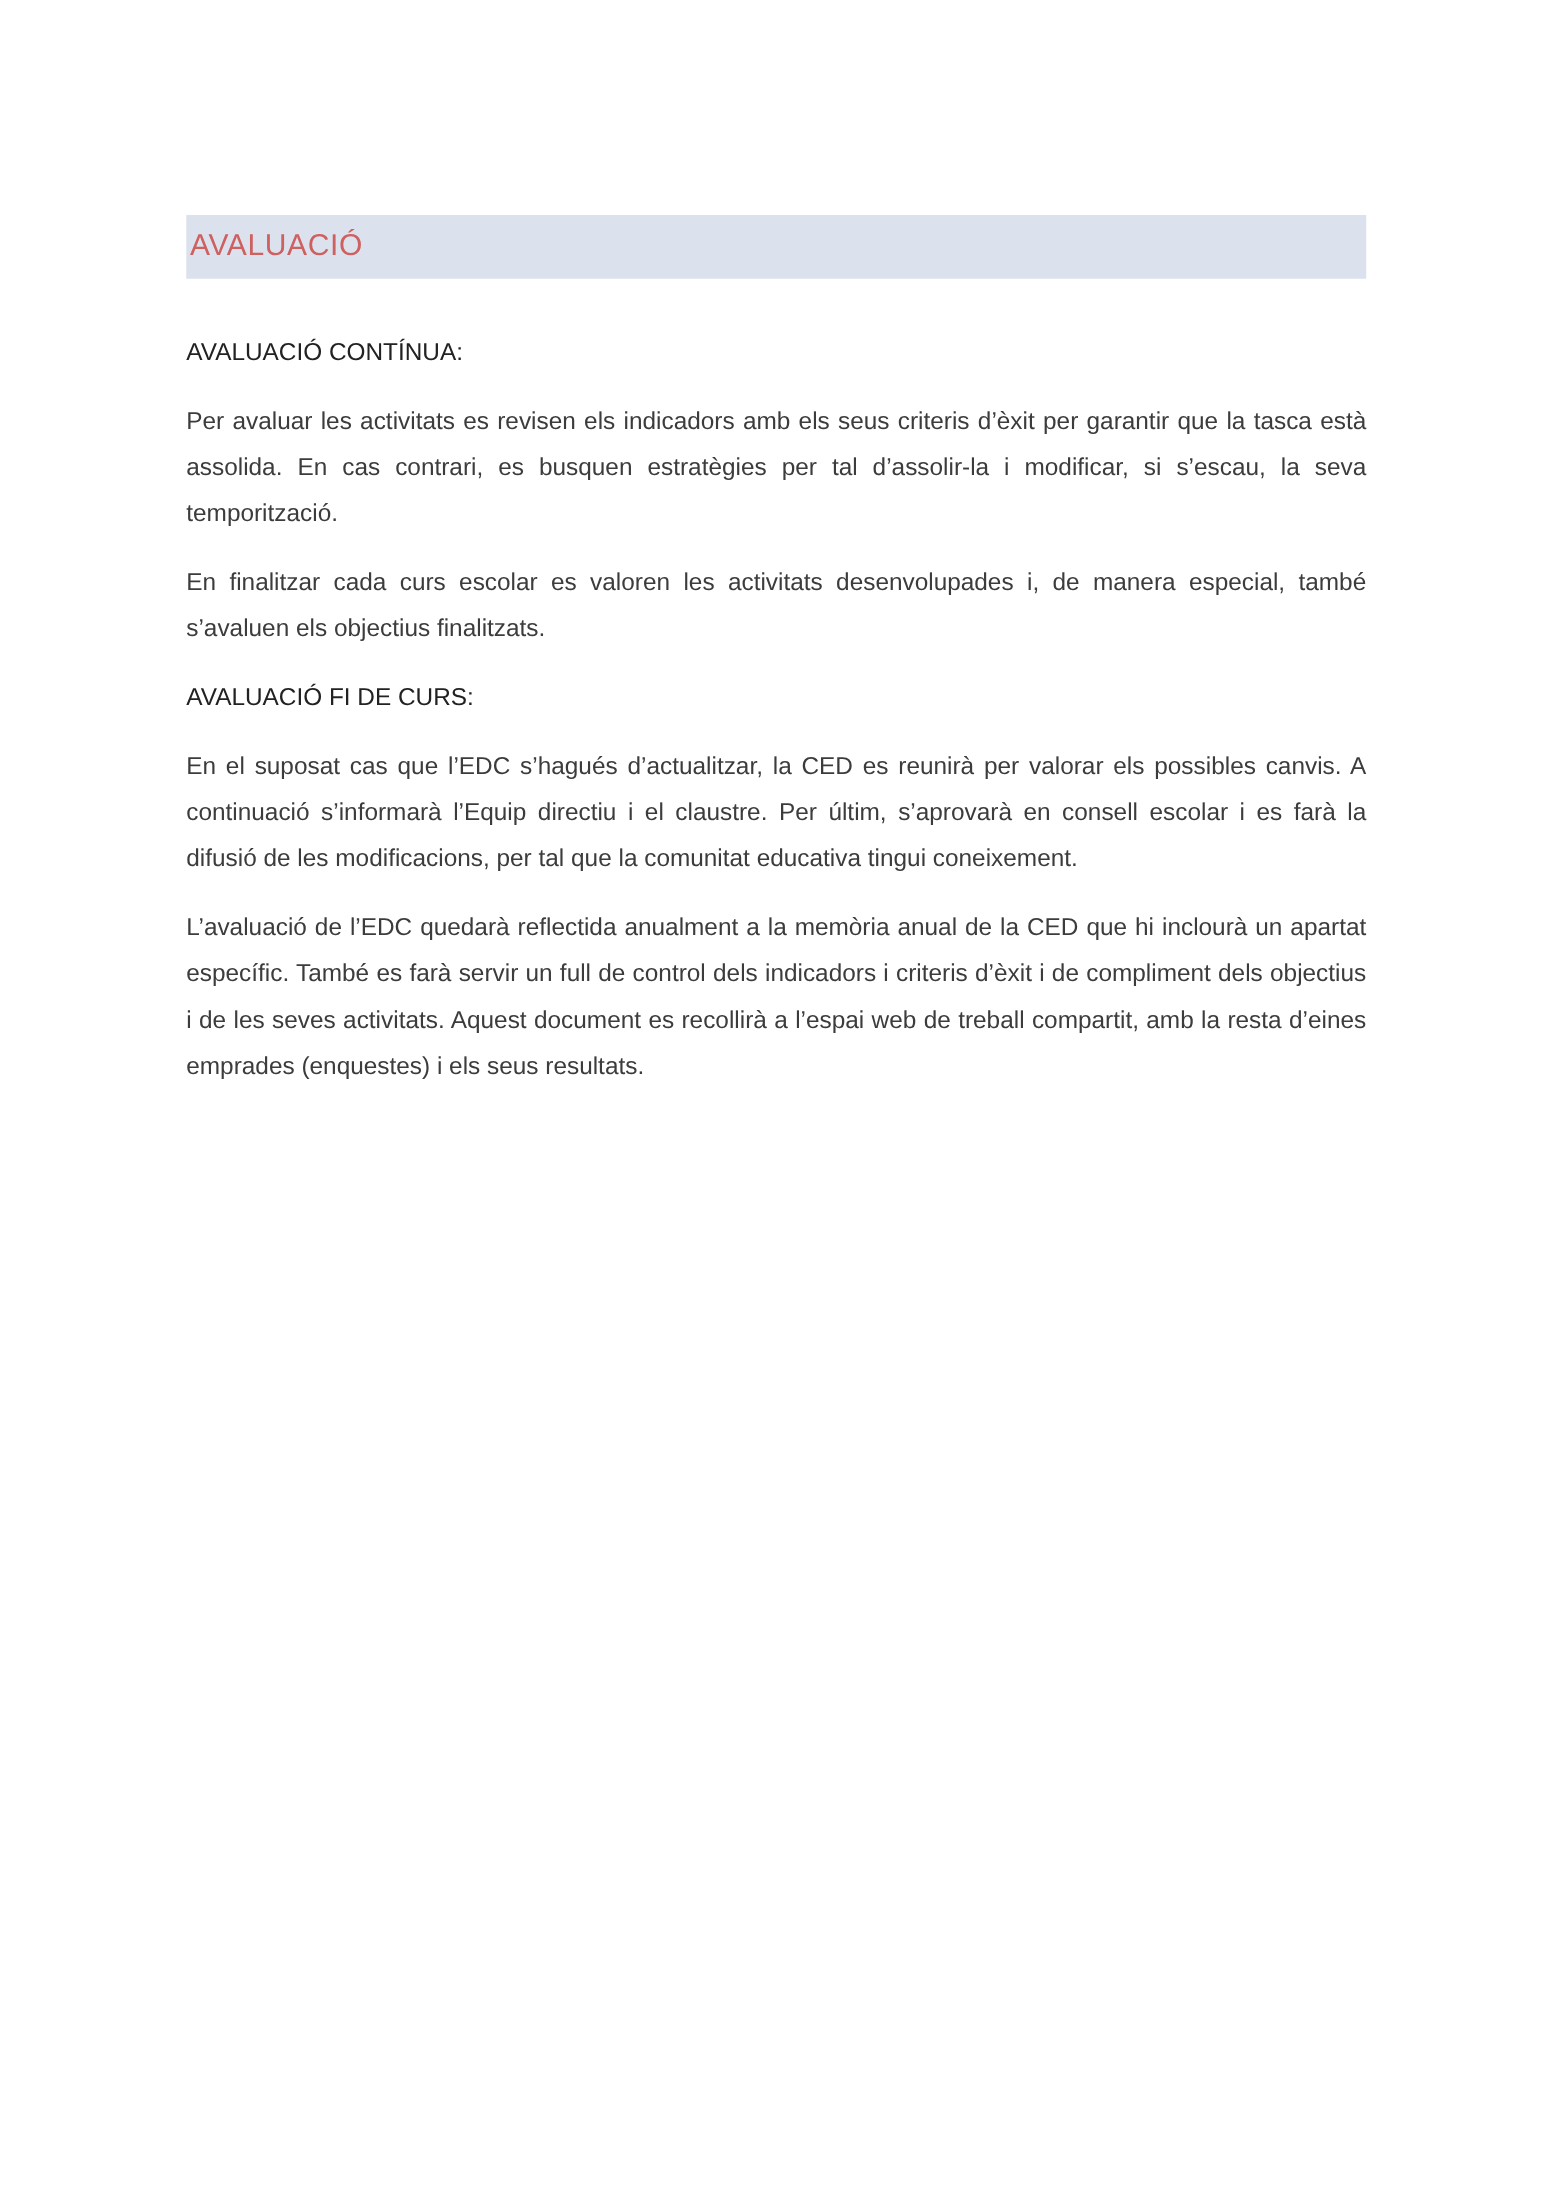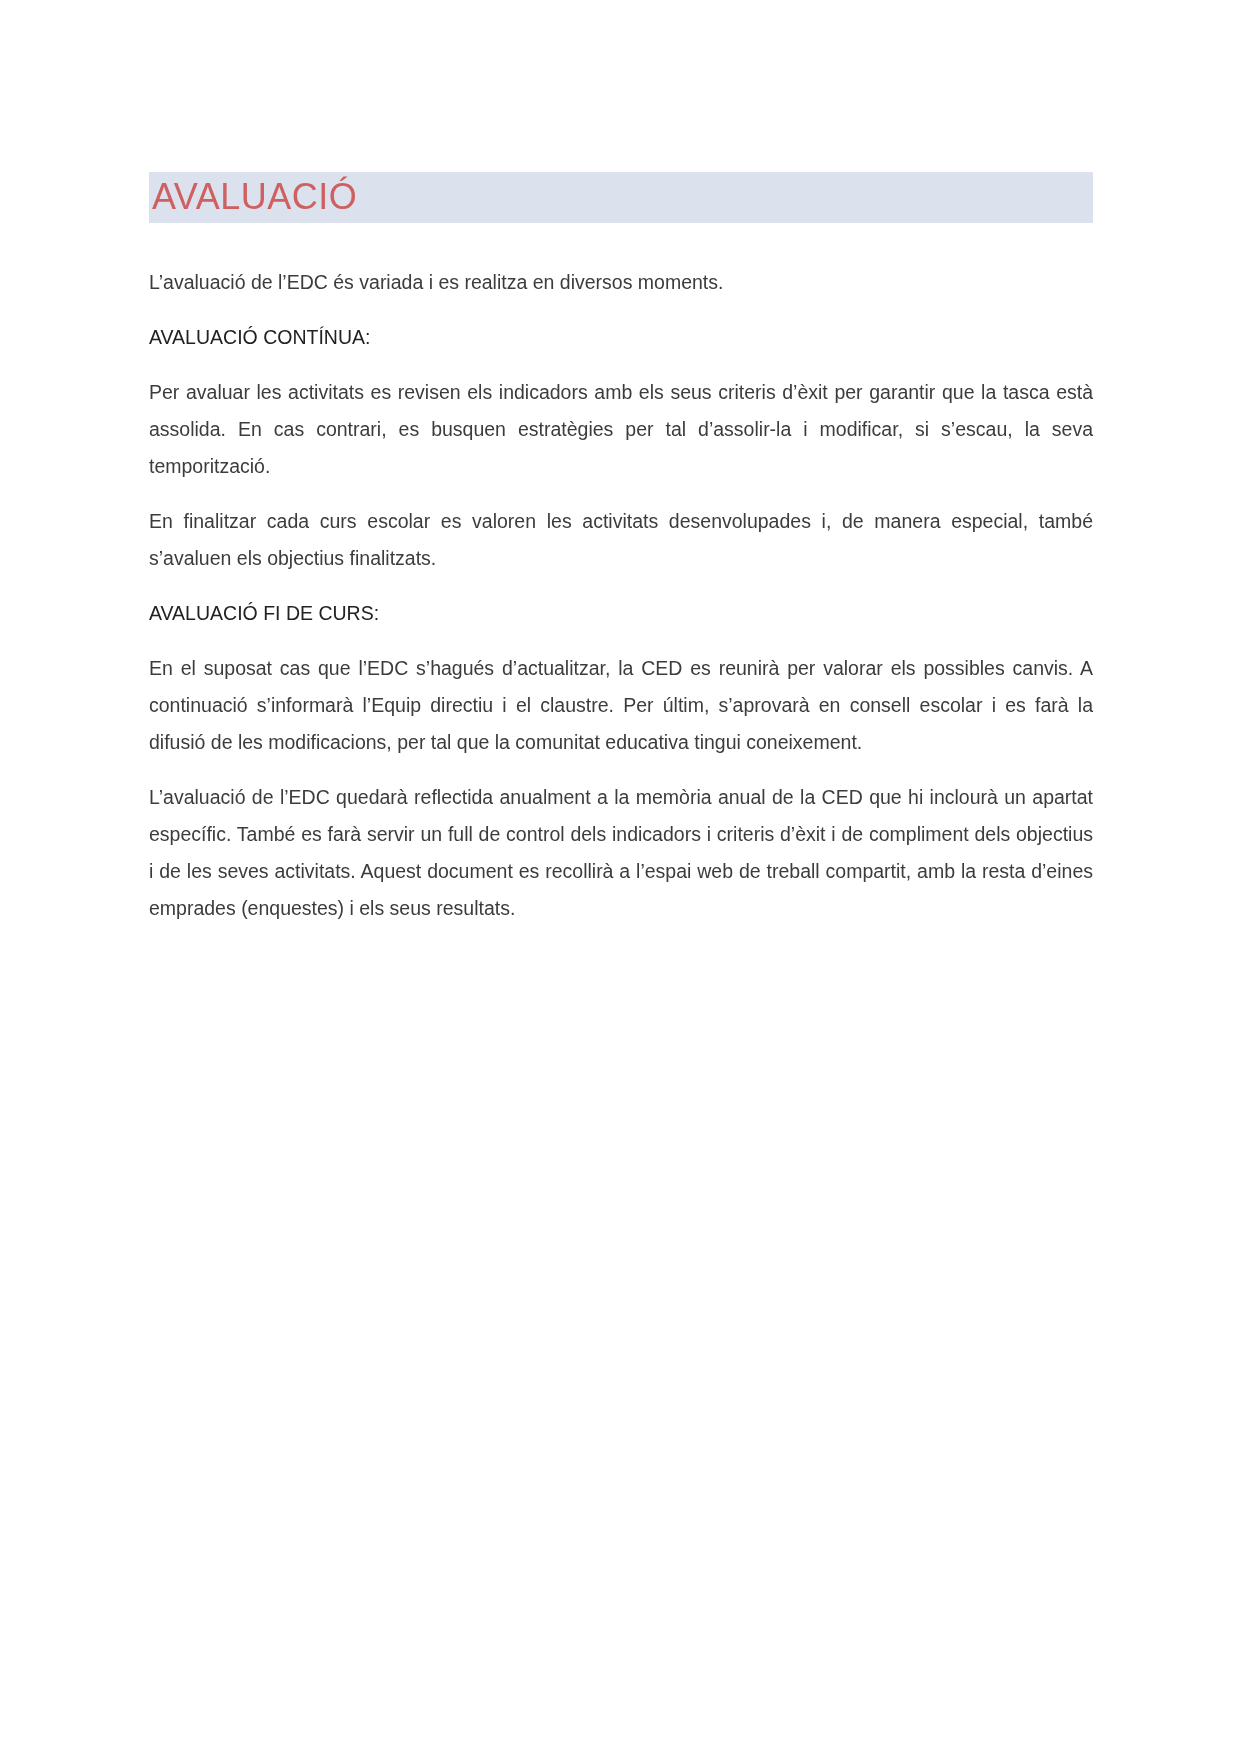--- a/index.html
+++ b/index.html
@@ -25,21 +25,21 @@
   }
   .title-band{
     margin-top:172px;
     height:51px;
     background:var(--band-color);
     display:flex;
     align-items:center;
     margin-bottom:41px;
   }
   .title-band .doc-title{
-    font-size:36px;
+    font-size:24px;
     font-weight:400;
     color:var(--title-color);
     letter-spacing:0.5px;
     padding-left:3px;
     line-height:1;
     transform:translateY(-1px);
   }
   .block{
     font-size:19.5px;
     line-height:37px;
@@ -57,21 +57,20 @@
 </style>
 </head>
 <body>
 
 <div class="page">
 
   <div class="title-band">
     <span class="doc-title">AVALUACIÓ</span>
   </div>
 
-  <p class="block para">L’avaluació de l’EDC és variada i es realitza en diversos moments.</p>
 
   <p class="block heading">AVALUACIÓ CONTÍNUA:</p>
 
   <p class="block para">Per avaluar les activitats es revisen els indicadors amb els seus criteris d’èxit per garantir que la tasca està assolida. En cas contrari, es busquen estratègies per tal d’assolir-la i modificar, si s’escau, la seva temporització.</p>
 
   <p class="block para">En finalitzar cada curs escolar es valoren les activitats desenvolupades i, de manera especial, també s’avaluen els objectius finalitzats.</p>
 
   <p class="block heading">AVALUACIÓ FI DE CURS:</p>
 
 

